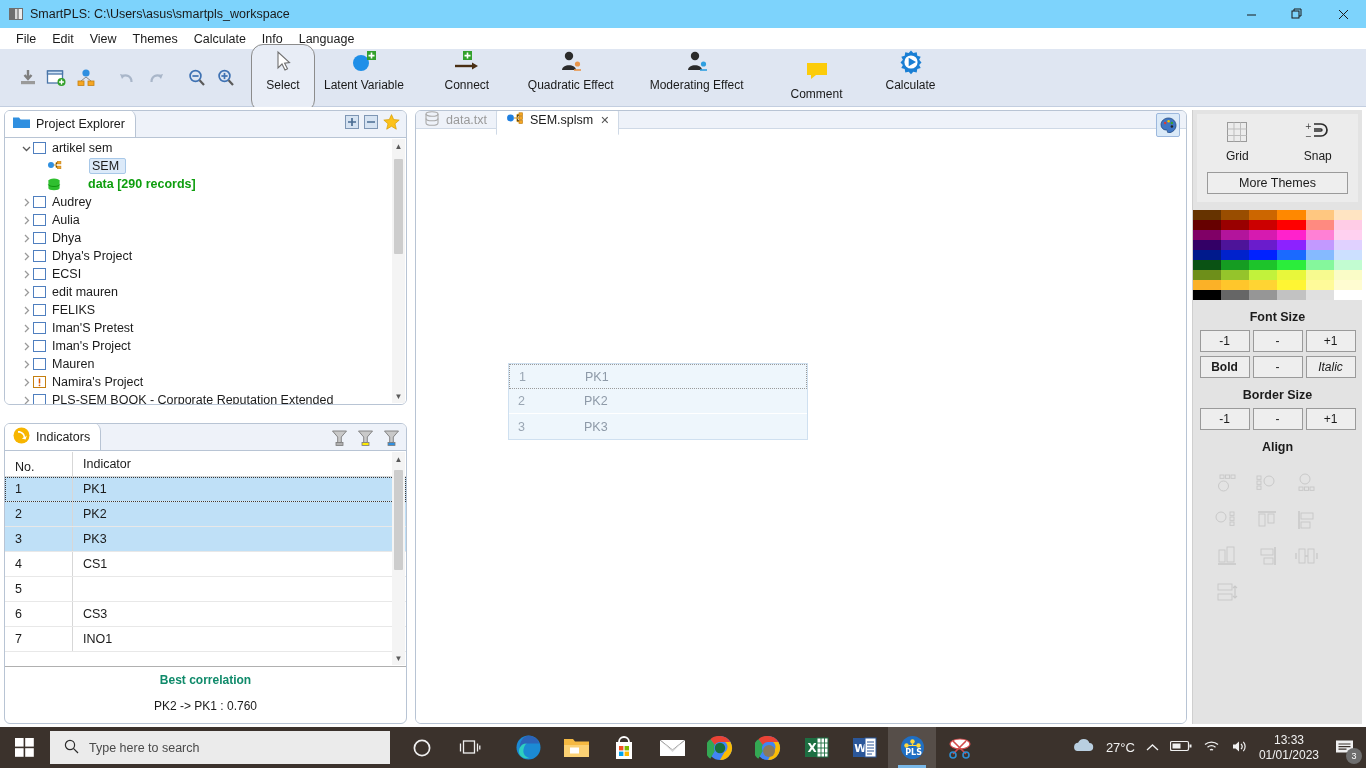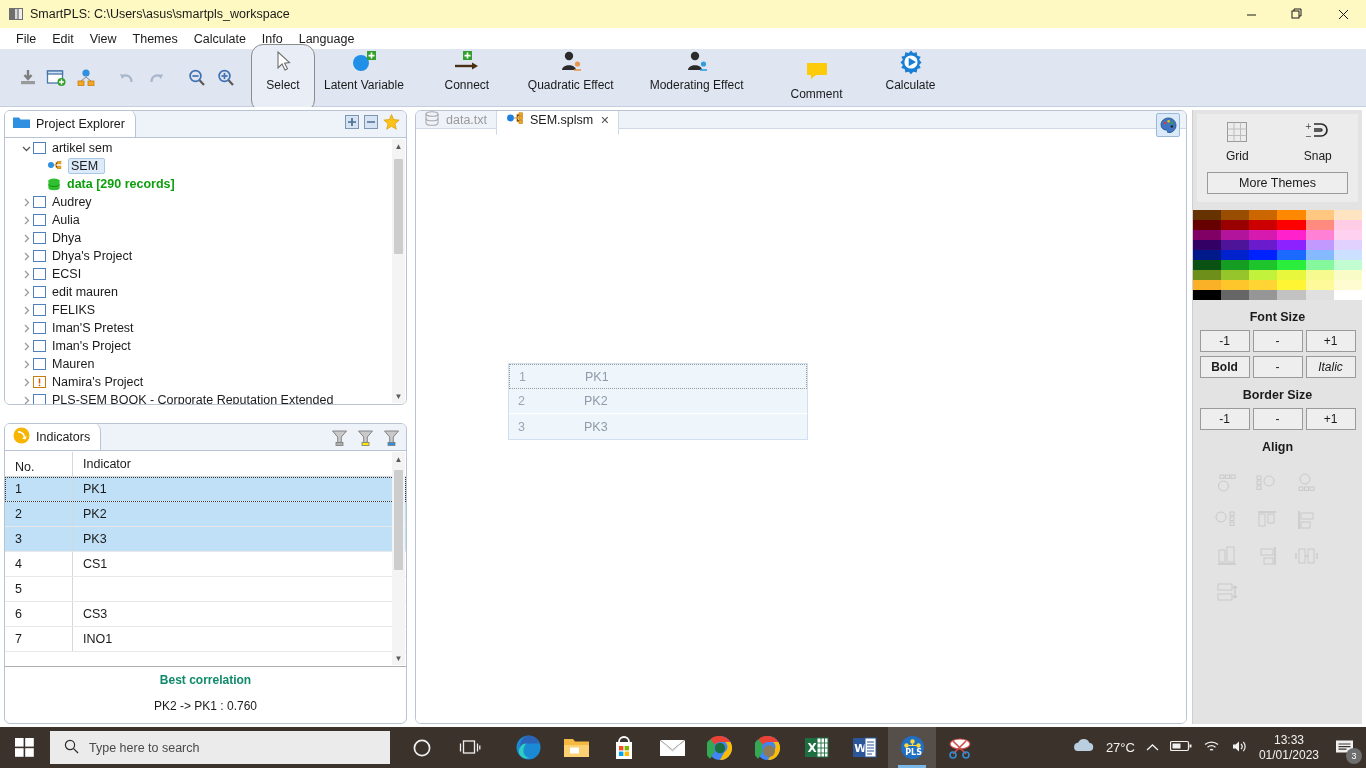--- a/index.html
+++ b/index.html
@@ -7,21 +7,21 @@
   body {
     font-family: "Liberation Sans", sans-serif;
     font-size: 12px;
     color: #1b1b1b;
     background: #ffffff;
   }
   .app { position:relative; width:1366px; height:768px; }
 
   
   .titlebar {
-    height:28px; background:#fef9c3; display:flex; align-items:center;
+    height:28px; background:#7dd3fc; display:flex; align-items:center;
     position:relative;
   }
   .titlebar .tb-icon {
     width:14px;height:12px;margin-left:9px;margin-right:7px;
     background:linear-gradient(90deg,#6e6e6e 0 5px,#d8d8d8 5px 7px,#9b9b9b 7px 9px,#ededed 9px 14px);
     border:1px solid #6e6e6e;
   }
   .titlebar .tb-title { font-size:12.5px; color:#1a1a1a; }
   .wincontrols { position:absolute; right:0; top:0; height:28px; display:flex; }
   .wincontrols div {
@@ -73,21 +73,21 @@
   .panel-tab {
     height:27px; display:flex; align-items:center; gap:6px; padding:0 10px 0 8px;
     background:#ffffff; border-right:1px solid #b8c4d4;
     border-top-right-radius:8px; font-size:12.5px;
   }
   .tabtools { position:absolute; right:6px; top:3px; display:flex; gap:5px; align-items:center;}
 
   .tree { position:absolute; top:28px; left:0; right:0; bottom:0; overflow:hidden; background:#fff; }
   .tree-row { height:18px; display:flex; align-items:center; font-size:12.5px; padding-left:14px; cursor:default;}
   .tw { width:14px; display:flex; align-items:center; justify-content:center; color:#7a7a7a; font-size:9px;}
-  .tree-row.indent { padding-left:42px; }
+  .tree-row.indent { padding-left:42px;gap:21px; }
   .sel-label { background:#dceaf9; border:1px solid #a8c8e8; padding:0 6px 0 2px; border-radius:2px;}
 
   .scrollbar-v {
     position:absolute; right:1px; top:28px; bottom:1px; width:13px; background:#f4f4f4;
     display:flex; flex-direction:column; align-items:center; justify-content:space-between;
   }
   .sb-arrow { width:13px;height:14px;display:flex;align-items:center;justify-content:center;color:#5a5a5a;font-size:8px;}
   .sb-thumb { position:absolute; width:9px; background:#cdcdcd; border-radius:1px; left:2px; }
 
   

